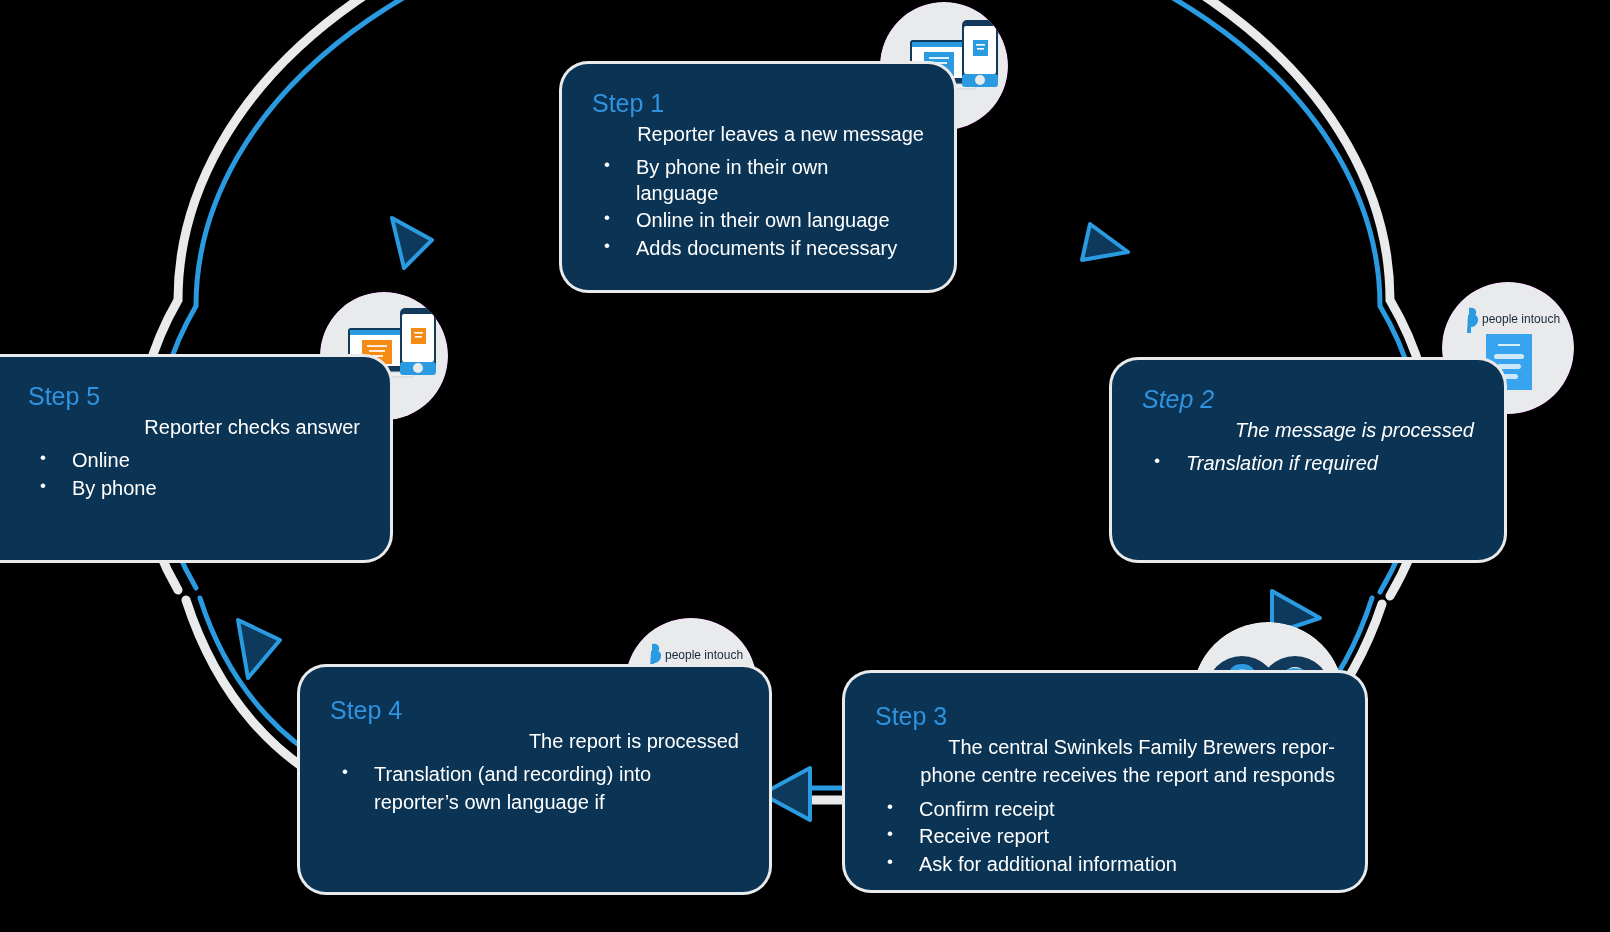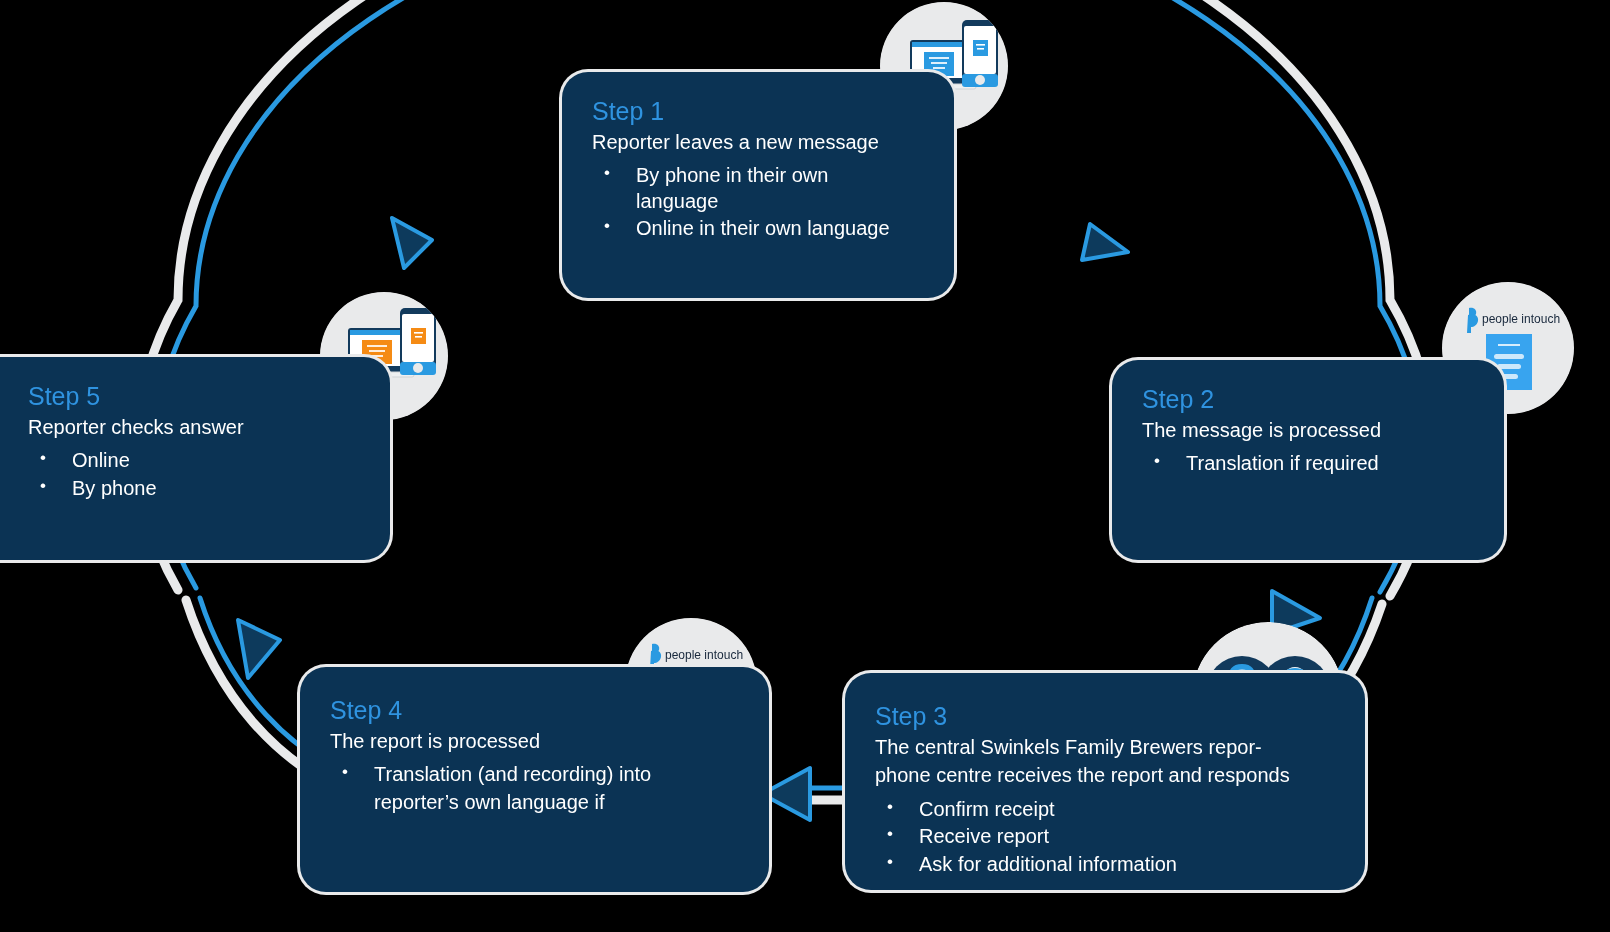--- a/index.html
+++ b/index.html
@@ -26,20 +26,21 @@
     font-size:25px;
     line-height:1.1;
     margin:0 0 4px 0;
     font-weight:400;
   }
   .card .lead{
     font-size:20px;
     line-height:1.28;
     margin:0 0 3px 0;
     font-weight:400;
+    text-align:right;
   }
   .card ul{
     list-style:none;
     margin:8px;
     padding:0;
   }
   .card li{
     font-size:20px;
     line-height:1.28;
     position:relative;
@@ -50,31 +51,31 @@
     content:"\2022";
     position:absolute;
     left:4px;
     top:-1px;
     font-size:17px;
     color:#ffffff;
   }
   .card li.cont::before{content:"";}
 
   
-  #card-step1{left:562px;top:72px;width:392px;height:226px;}
-  #card-step2{left:1112px;top:360px;width:392px;height:200px;}
+  #card-step1{left:562px;top:64px;width:392px;height:226px;}
+  #card-step2{left:1112px;top:360px;width:392px;height:200px;font-style:italic;}
   #card-step3{left:845px;top:673px;width:520px;height:217px;padding-top:30px;}
   #card-step4{left:300px;top:667px;width:469px;height:225px;padding-top:30px;}
   #card-step5{left:-30px;top:357px;width:420px;height:203px;padding-left:58px;}
 
   
   .badge{
     position:absolute;
     border-radius:50%;
-    background:#a3a3a3;
+    background:#a21caf;
     overflow:hidden;
   }
   #badge-top{left:880px;top:2px;width:128px;height:128px;}
   #badge-right{left:1442px;top:282px;width:132px;height:132px;}
   #badge-people{left:1192px;top:622px;width:152px;height:152px;background:transparent;}
   #badge-bottom{left:625px;top:618px;width:132px;height:132px;}
   #badge-left{left:320px;top:292px;width:128px;height:128px;}
 
   .badge svg{display:block;width:100%;height:100%;}
 </style>
@@ -237,20 +238,21 @@
       </g>
     </svg>
   </div>
 
   <div class="card" id="card-step1">
     <p class="title">Step 1</p>
     <p class="lead">Reporter leaves a new message</p>
     <ul>
       <li>By phone in their own language</li>
       <li>Online in their own language</li>
+      <li>Adds documents if necessary</li>
     </ul>
   </div>
 
   <div class="card" id="card-step2">
     <p class="title">Step 2</p>
     <p class="lead">The message is processed</p>
     <ul>
       <li>Translation if required</li>
     </ul>
   </div>

